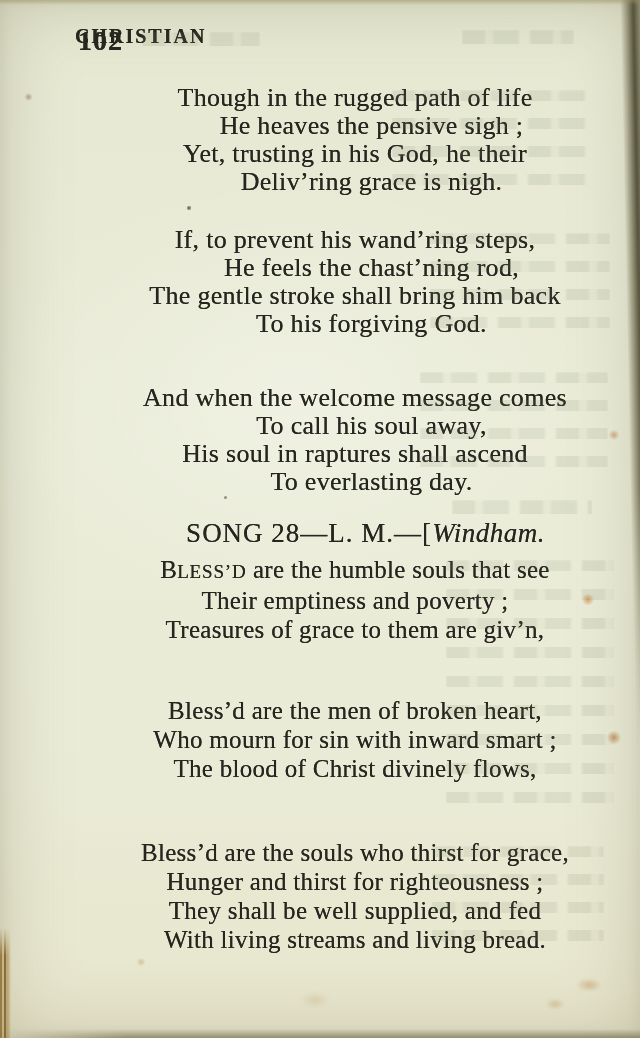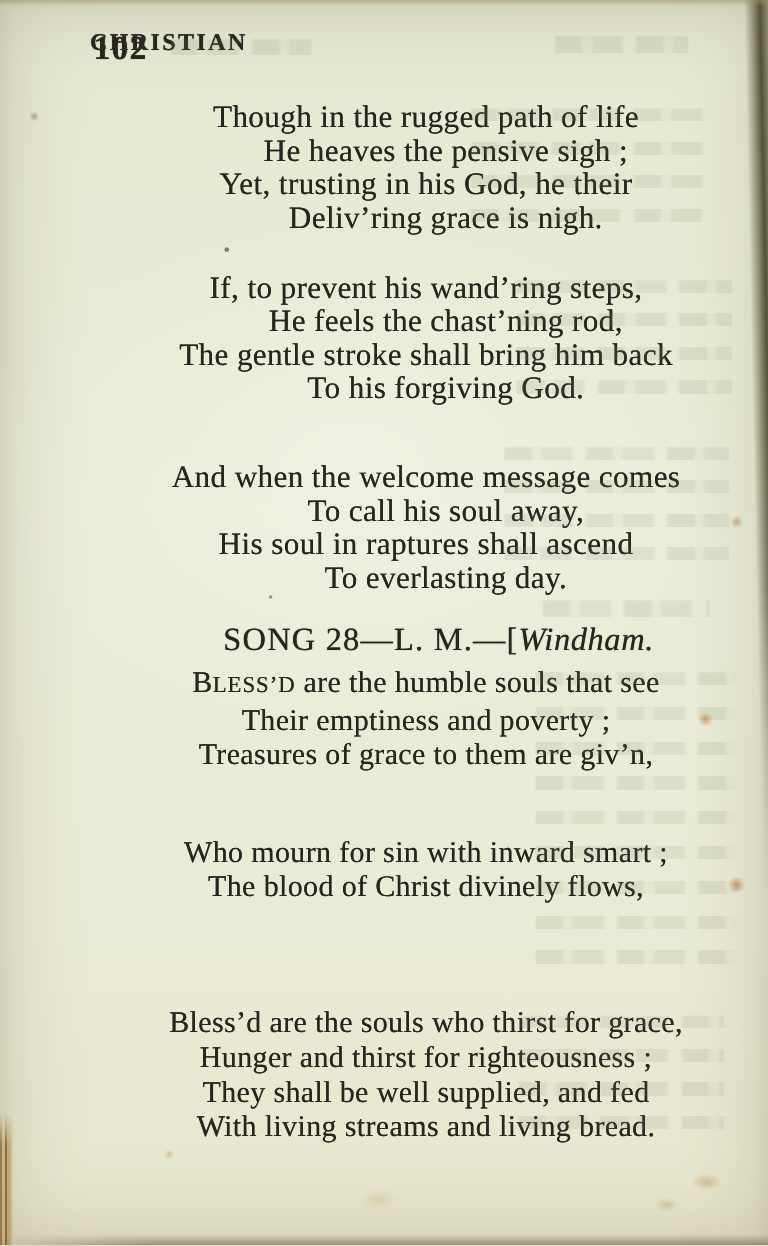--- a/index.html
+++ b/index.html
@@ -124,20 +124,21 @@
 
   <h2 class="song-heading"><span>SONG 28—L. M.—[</span><em>Windham.</em></h2>
 
   <section class="stanza part-b s4">
     <div class="line"><span>B</span><span class="sc">LESS’D</span><span> are the humble souls that see</span></div>
     <div class="line">Their emptiness and poverty ;</div>
     <div class="line">Treasures of grace to them are giv’n,</div>
   </section>
 
   <section class="stanza part-b s5">
+    <div class="line">Bless’d are the men of broken heart,</div>
     <div class="line">Who mourn for sin with inward smart ;</div>
     <div class="line">The blood of Christ divinely flows,</div>
   </section>
 
   <section class="stanza part-b s6">
     <div class="line">Bless’d are the souls who thirst for grace,</div>
     <div class="line">Hunger and thirst for righteousness ;</div>
     <div class="line">They shall be well supplied, and fed</div>
     <div class="line">With living streams and living bread.</div>
   </section>

